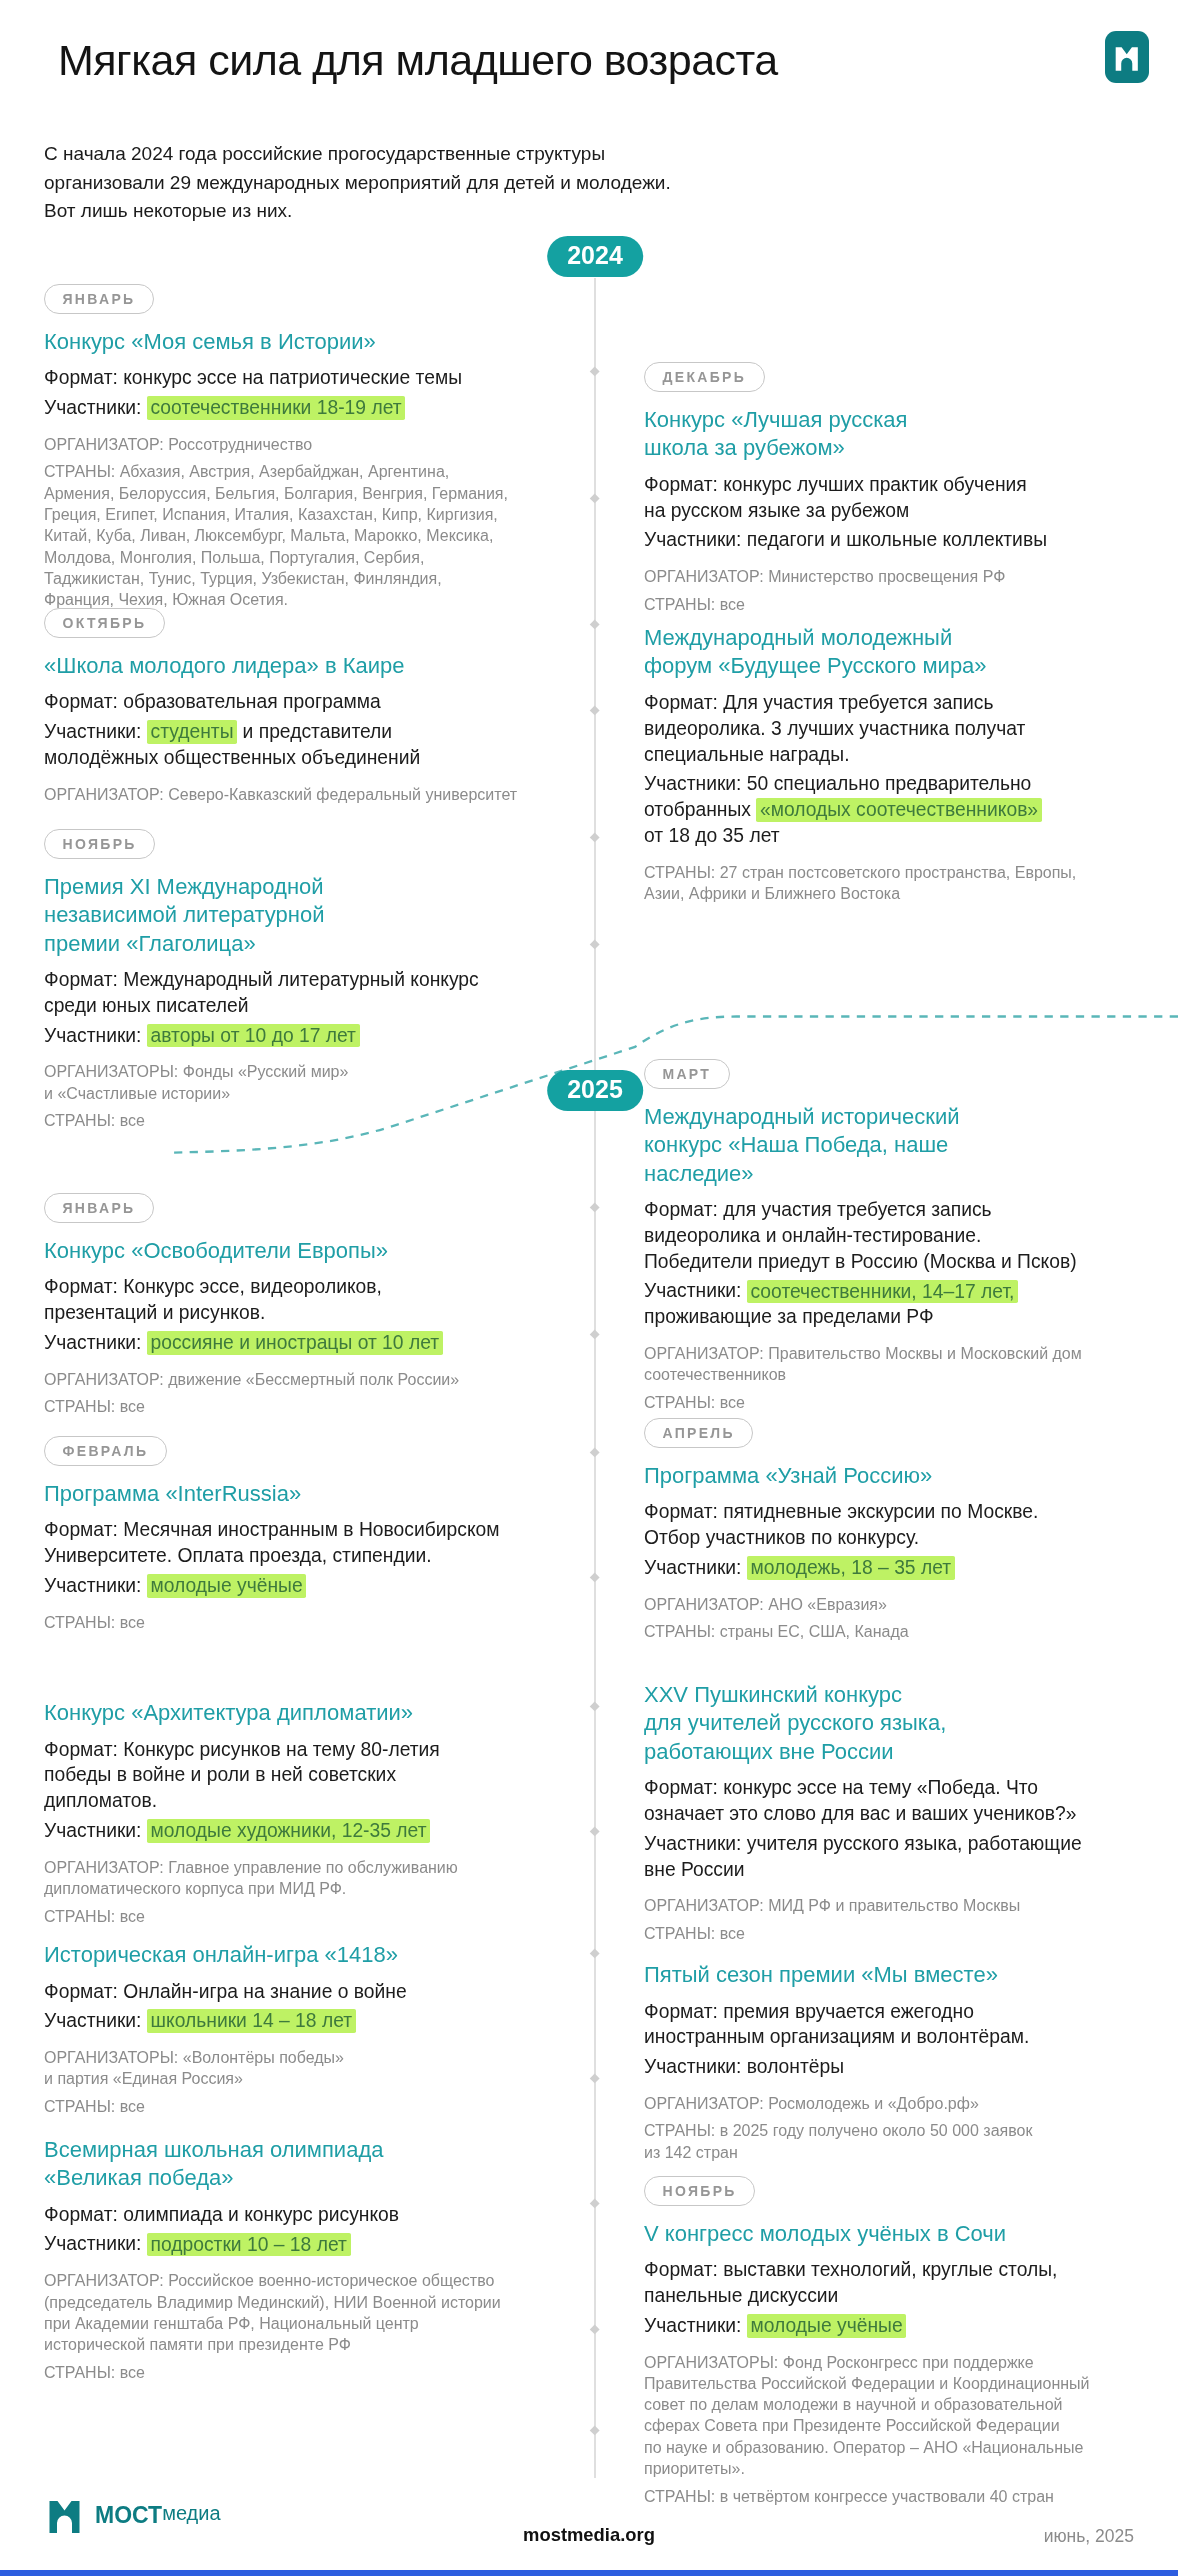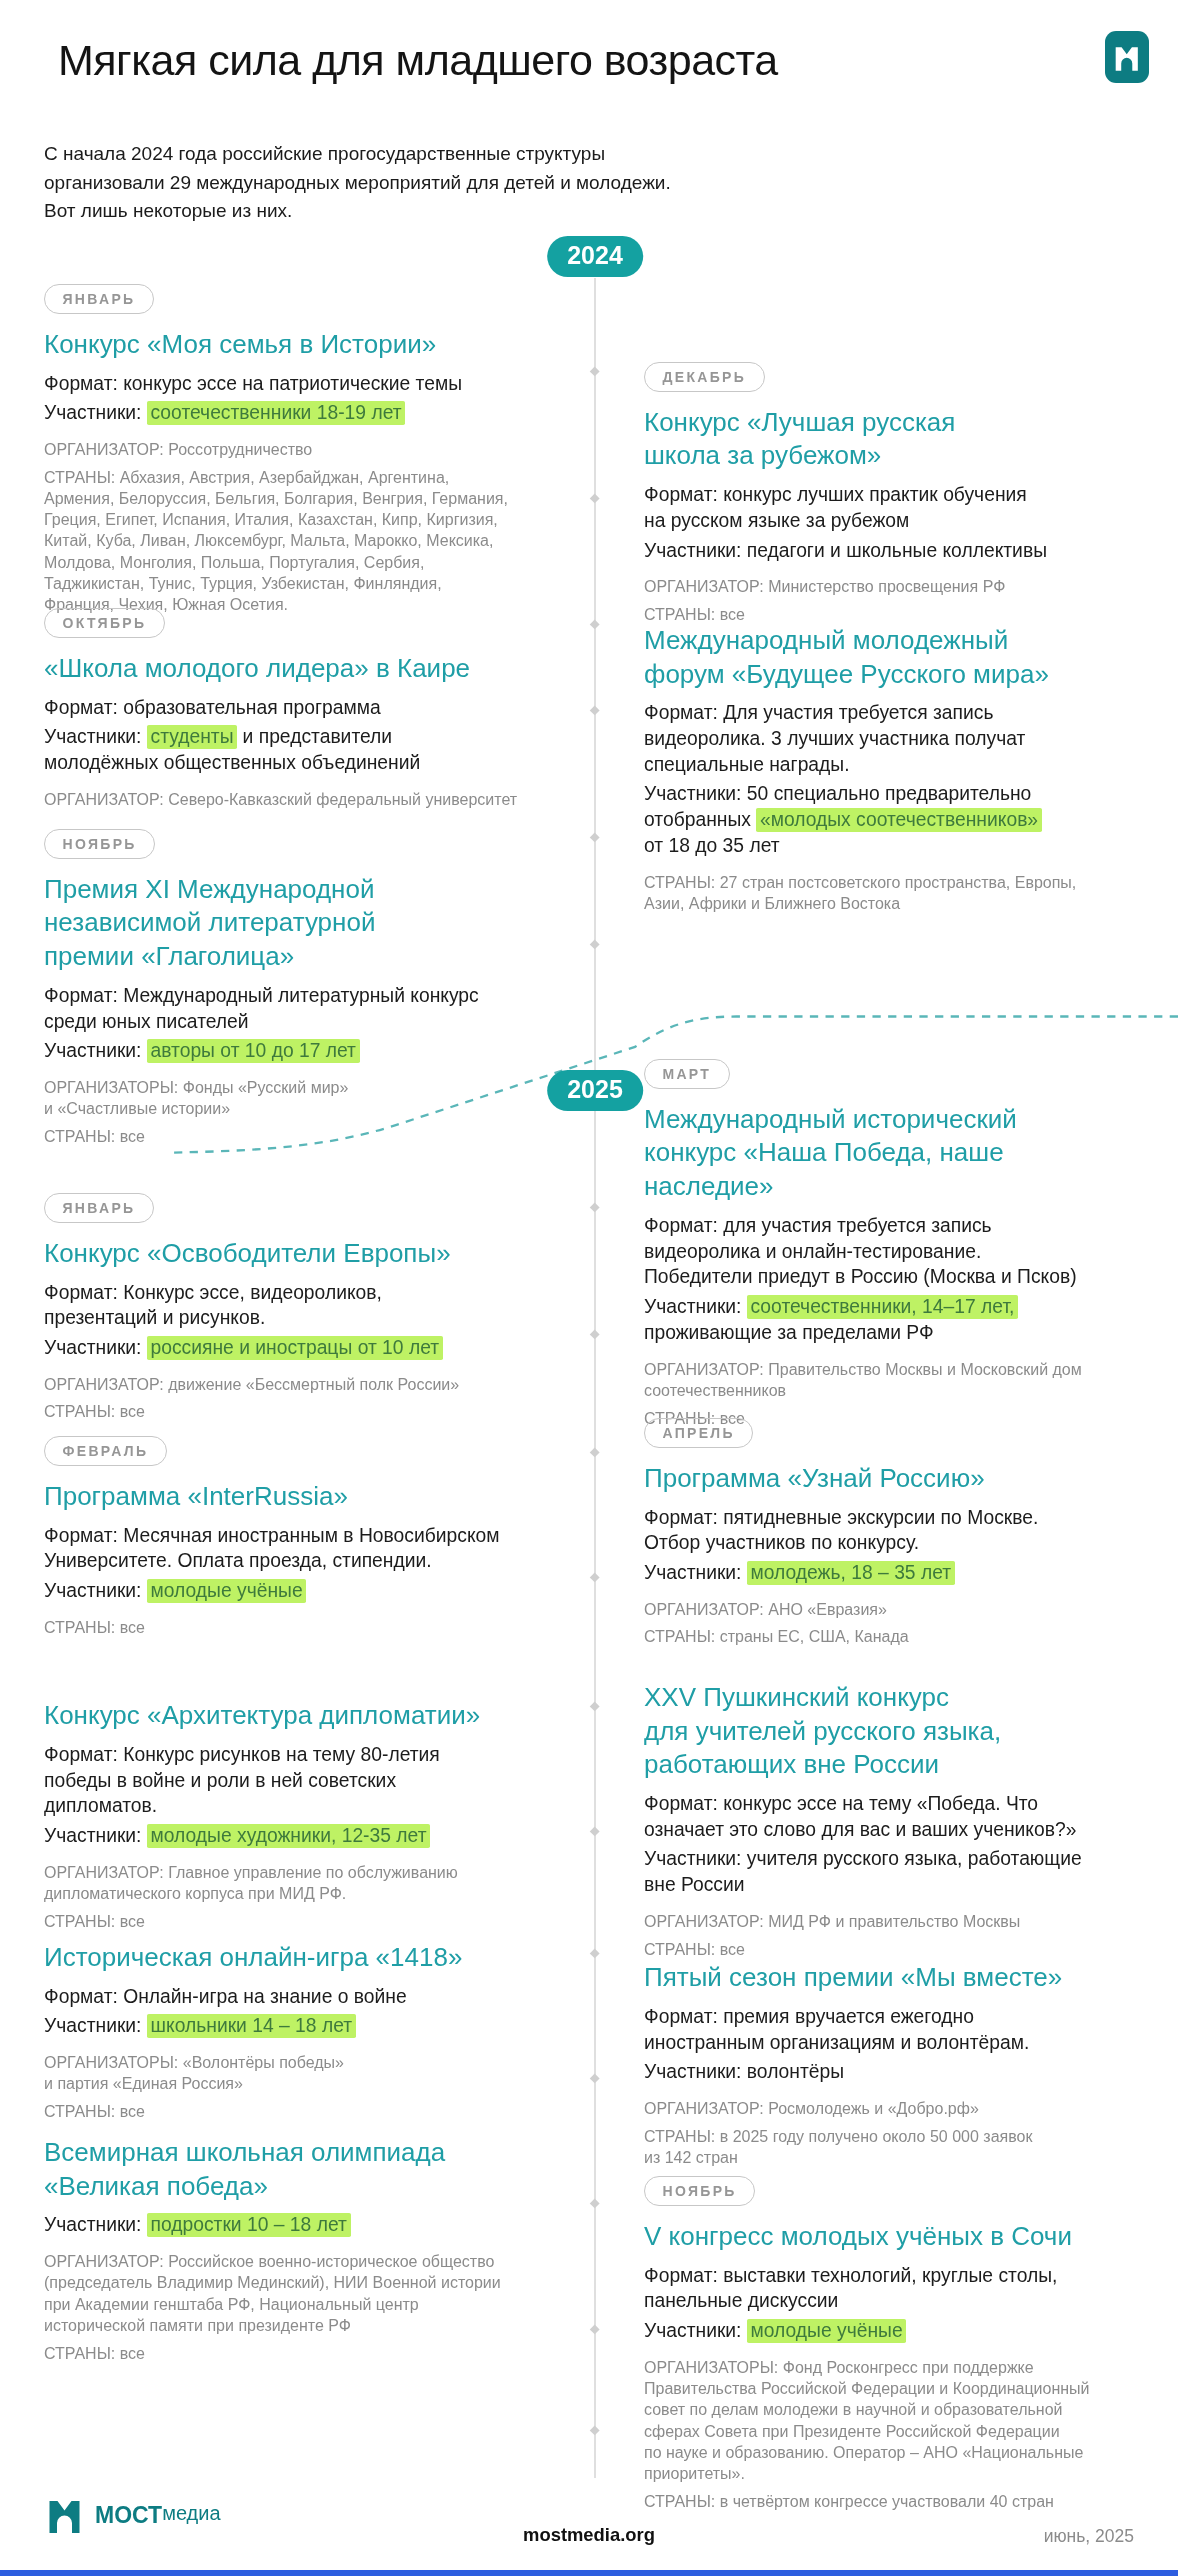--- a/index.html
+++ b/index.html
@@ -19,21 +19,21 @@
   .year-badge{position:absolute;left:595px;transform:translateX(-50%);background:#14a1a1;
       color:#fff;font-size:25px;font-weight:600;padding:7.4px 20px 8.3px;border-radius:28px;
       line-height:1;z-index:3;}
   .dashed-svg{position:absolute;left:0;top:0;z-index:2;pointer-events:none;}
 
   .event{position:absolute;z-index:4;}
   .event.left{left:44px;width:532px;}
   .event.right{left:644px;width:508px;}
   .pill{display:inline-block;border:1.8px solid #c7c7c7;border-radius:20px;padding:6.4px 17.5px 5.5px;
       font-size:14px;font-weight:700;letter-spacing:2.3px;color:#969696;margin:0 0 14px;}
-  .ev-title{margin:0 0 9.2px;font-size:26px;line-height:1.29;font-weight:500;color:#1f9ea6;
+  .ev-title{margin:0 0 9.2px;font-size:22px;line-height:1.29;font-weight:500;color:#1f9ea6;
       white-space:pre-line;}
   .ev-body{margin:0 0 3.7px;font-size:19.3px;line-height:1.34;color:#1c1c1c;white-space:pre-line;}
   .ev-body.participants{margin-bottom:13px;}
   mark.hl{background:#bef264;color:#3e7a3c;padding:0.9px 3.7px 1.8px;border-radius:1.8px;}
   .ev-meta{margin:0 0 6.4px;font-size:16px;line-height:1.33;color:#8b8b8b;white-space:pre-line;}
 
   .footer-logo{position:absolute;left:44px;top:2493px;display:flex;gap:10px;align-items:center;z-index:5;}
   .brand-text{display:flex;flex-direction:row;line-height:1.05;}
   .brand1{font-size:23px;font-weight:600;color:#0d7c82;}
   .brand2{font-size:20px;font-weight:400;color:#0d7c82;}
@@ -120,20 +120,21 @@
         <h2 class="ev-title">Историческая онлайн-игра «1418»</h2>
         <p class="ev-body">Формат: Онлайн-игра на знание о войне</p>
         <p class="ev-body participants">Участники: <mark class="hl">школьники 14 – 18 лет</mark></p>
         <p class="ev-meta">ОРГАНИЗАТОРЫ: «Волонтёры победы»
 и партия «Единая Россия»</p>
         <p class="ev-meta">СТРАНЫ: все</p>
       </article>
       <article class="event left" style="top: 2136px;">
         <h2 class="ev-title">Всемирная школьная олимпиада
 «Великая победа»</h2>
+        <p class="ev-body">Формат: олимпиада и конкурс рисунков</p>
         <p class="ev-body participants">Участники: <mark class="hl">подростки 10 – 18 лет</mark></p>
         <p class="ev-meta">ОРГАНИЗАТОР: Российское военно-историческое общество
 (председатель Владимир Мединский), НИИ Военной истории
 при Академии генштаба РФ, Национальный центр
 исторической памяти при президенте РФ</p>
         <p class="ev-meta">СТРАНЫ: все</p>
       </article>
       <article class="event right" style="top: 362px;"><div class="pill">ДЕКАБРЬ</div><br style="display: none;"><h2 class="ev-title">Конкурс «Лучшая русская
 школа за рубежом»</h2><p class="ev-body">Формат: конкурс лучших практик обучения
 на русском языке за рубежом</p><p class="ev-body participants">Участники: педагоги и школьные коллективы</p><p class="ev-meta">ОРГАНИЗАТОР: Министерство просвещения РФ</p><p class="ev-meta">СТРАНЫ: все</p></article>

